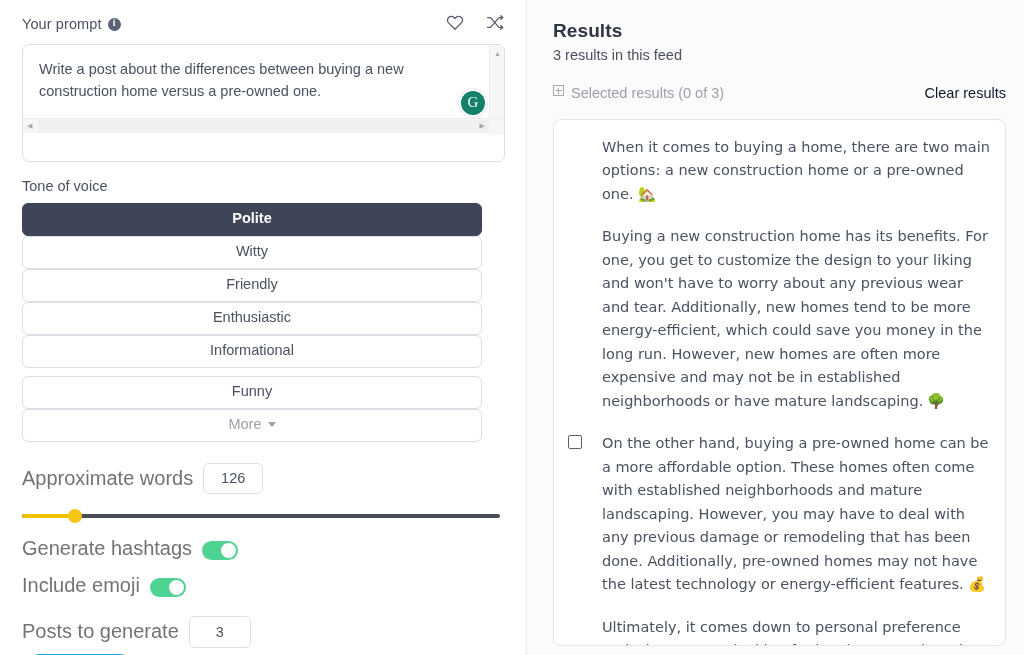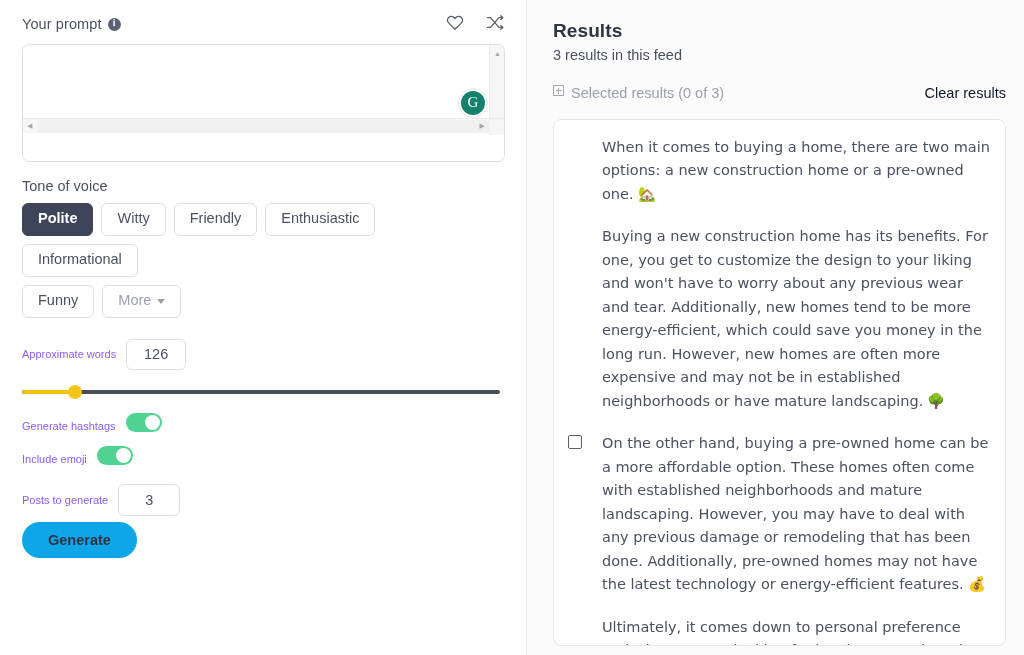--- a/index.html
+++ b/index.html
@@ -85,39 +85,39 @@
   .hscroll .arr.right { right: 19px; }
   .hscroll .corner {
     position: absolute; right: 0; top: 0; width: 15px; height: 15px; background: #f6f6f6;
   }
 
   .section-label {
     font-size: 14.5px; color: #4a5160;
     margin: 16px 0 9px 0;
   }
 
-  .chips { display: flex; flex-wrap: wrap; gap: 8px; max-width: 460px; }
+  .chips { display: flex; flex-wrap: wrap; max-width: 460px; flex-direction: column; }
   .chip {
     border: 1px solid #dcdfe4; border-radius: 6px;
     background: #fff; color: #4a5160;
     font-size: 14.5px; font-family: "Liberation Sans", sans-serif;
     padding: 7px 15px 8px 15px; cursor: pointer; line-height: 1.1;
   }
   .chip.active {
     background: #3e4559; border-color: #3e4559; color: #fff; font-weight: bold;
   }
   .chip.more { color: #9ba0ab; }
   .caret {
     display: inline-block; margin-left: 6px;
     border-left: 4px solid transparent; border-right: 4px solid transparent;
     border-top: 5px solid #9ba0ab; vertical-align: middle;
   }
 
   .row { display: flex; align-items: center; }
-  .row-label { font-size: 11px; color: #8b5cf6; }
+  .row-label { font-size: 20px; color: #737373; }
   .num-input {
     border: 1px solid #dcdfe4; border-radius: 6px; background: #fff;
     width: 60px; height: 31px; margin-left: 10px;
     font-size: 14.5px; color: #4a5160; text-align: center;
     font-family: "Liberation Sans", sans-serif; outline: none;
   }
   .num-input.wide { width: 62px; height: 32px; }
 
   .slider-wrap { margin: 15px 0 7px 0; position: relative; height: 14px; width: 478px; }
   .slider-track {
@@ -223,20 +223,21 @@
         <svg width="19" height="17" viewBox="0 0 19 17" fill="none" stroke="#5a6070" stroke-width="1.3" stroke-linecap="round" stroke-linejoin="round">
           <path d="M1.5 3.6h3.1l8.3 9.8h3.6"></path>
           <path d="M1.5 13.4h3.1l8.3-9.8h3.6"></path>
           <path d="M14.7 1.8l2.1 1.8-2.1 1.8"></path>
           <path d="M14.7 11.6l2.1 1.8-2.1 1.8"></path>
         </svg>
       </span>
     </div>
 
     <div class="prompt-box">
+      <div class="prompt-text" placeholder="Write a post about...">Write a post about the differences between buying a new construction home versus a pre-owned one.</div>
       <div class="grammarly">
         <span class="grammarly-inner">G</span>
       </div>
       <div class="vscroll">
         <span class="arr up">▲</span>
         <span class="arr down">▼</span>
       </div>
       <div class="hscroll">
         <div class="thumb"></div>
         <span class="arr left">◀</span>

